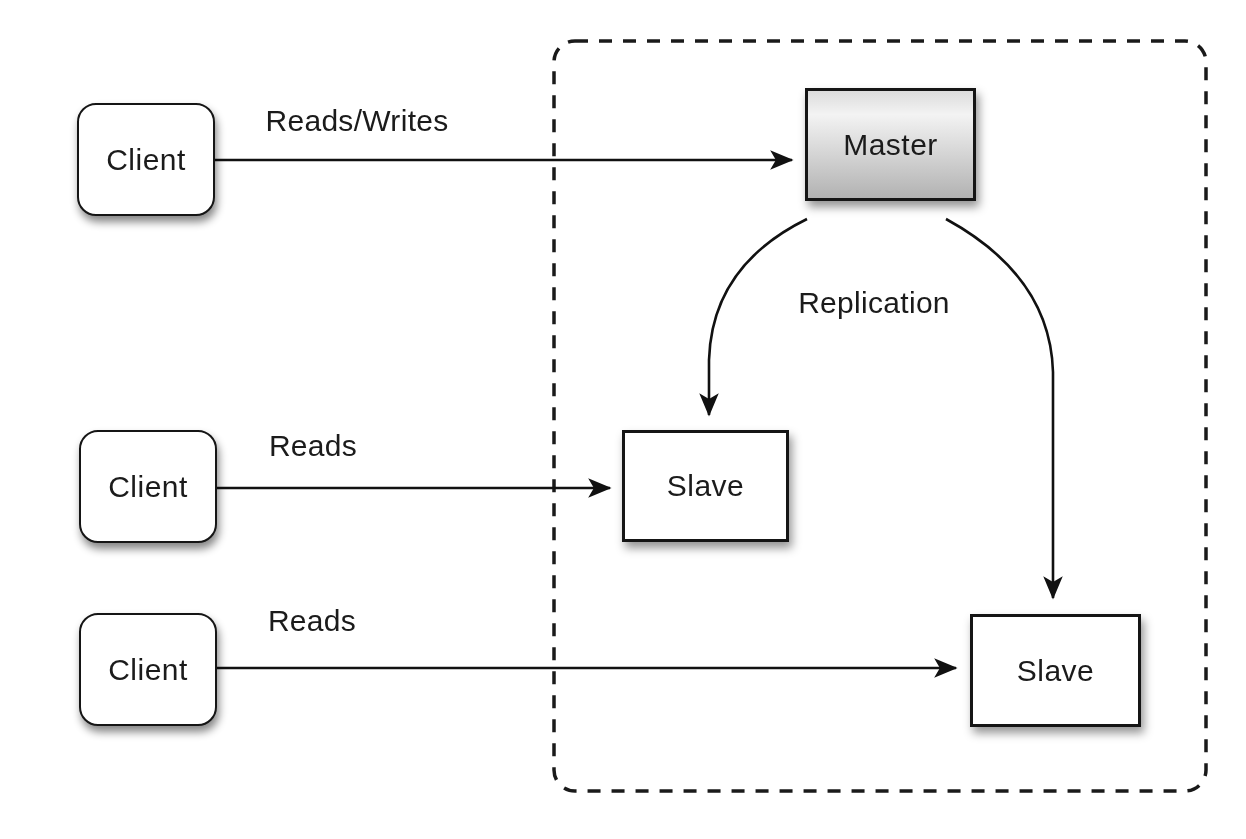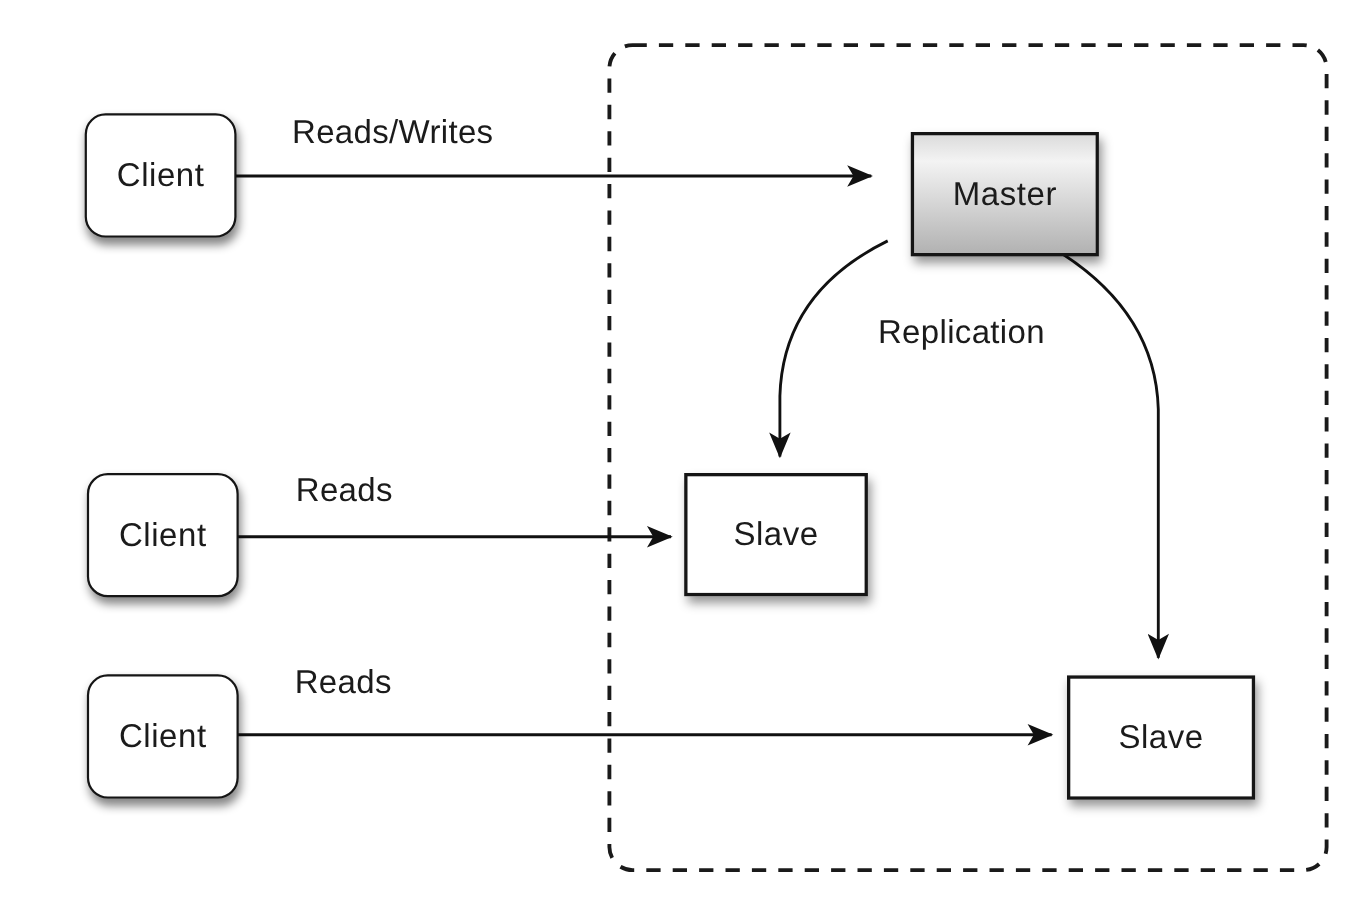--- a/index.html
+++ b/index.html
@@ -42,25 +42,24 @@
     border-radius: 19px;
     border-width: 2.5px;
     box-shadow: 2px 6px 9px rgba(0,0,0,0.48);
     margin-left: 39px;
   }
   .node.client.c1 { top: 103px; }
   .node.client.c2 { top: 430px; left: 40px; }
   .node.client.c3 { top: 613px; left: 40px; }
   .node.master {
     left: 805px;
-    top: 120px;
+    top: 88px;
     width: 171px;
     height: 113px;
     background: linear-gradient(180deg, #dcdcdc 0%, #f3f3f3 22%, #d2d2d2 62%, #b2b2b2 100%);
-    margin-left: 23px;
   }
   .node.slave1 {
     left: 622px;
     top: 430px;
     width: 167px;
     height: 112px;
   }
   .node.slave2 {
     left: 970px;
     top: 614px;

